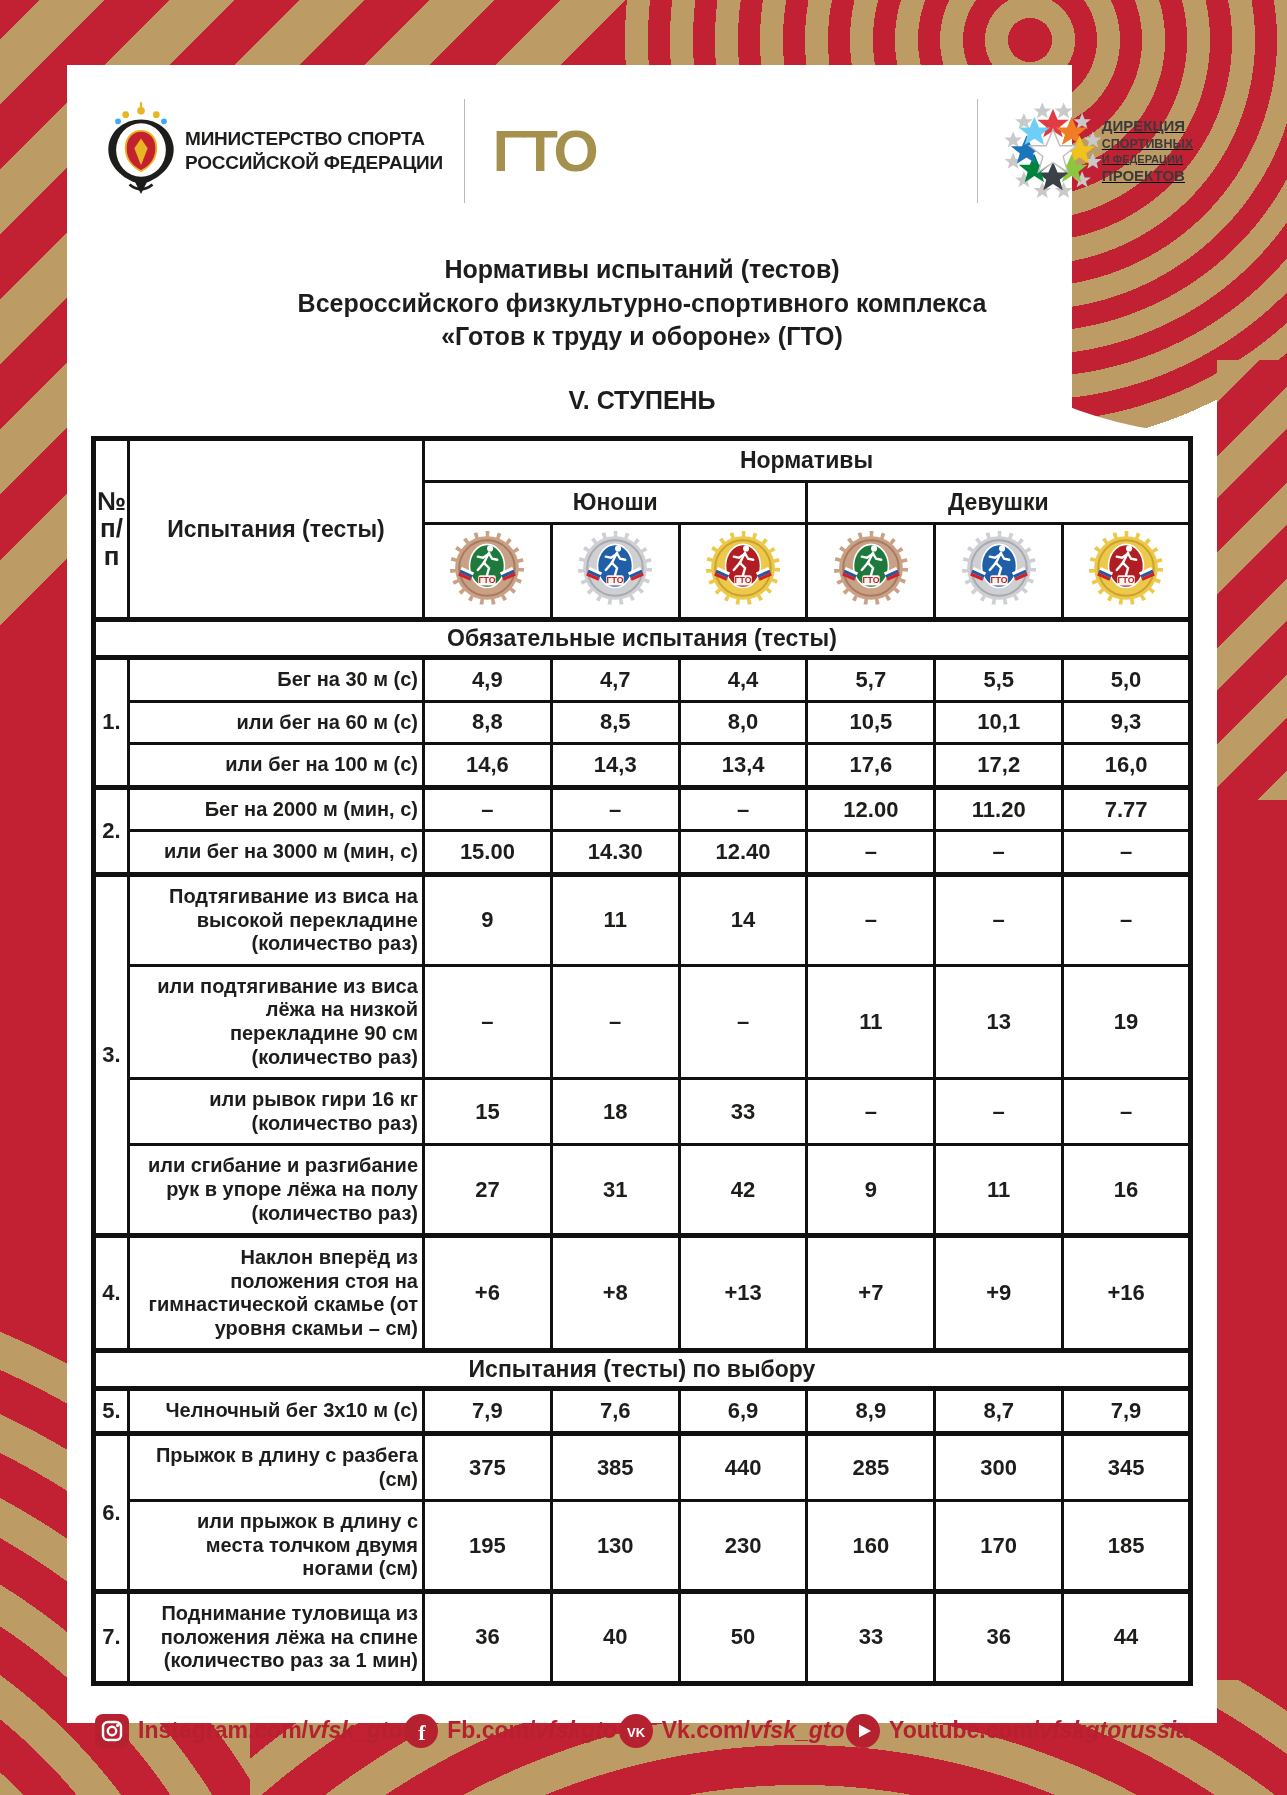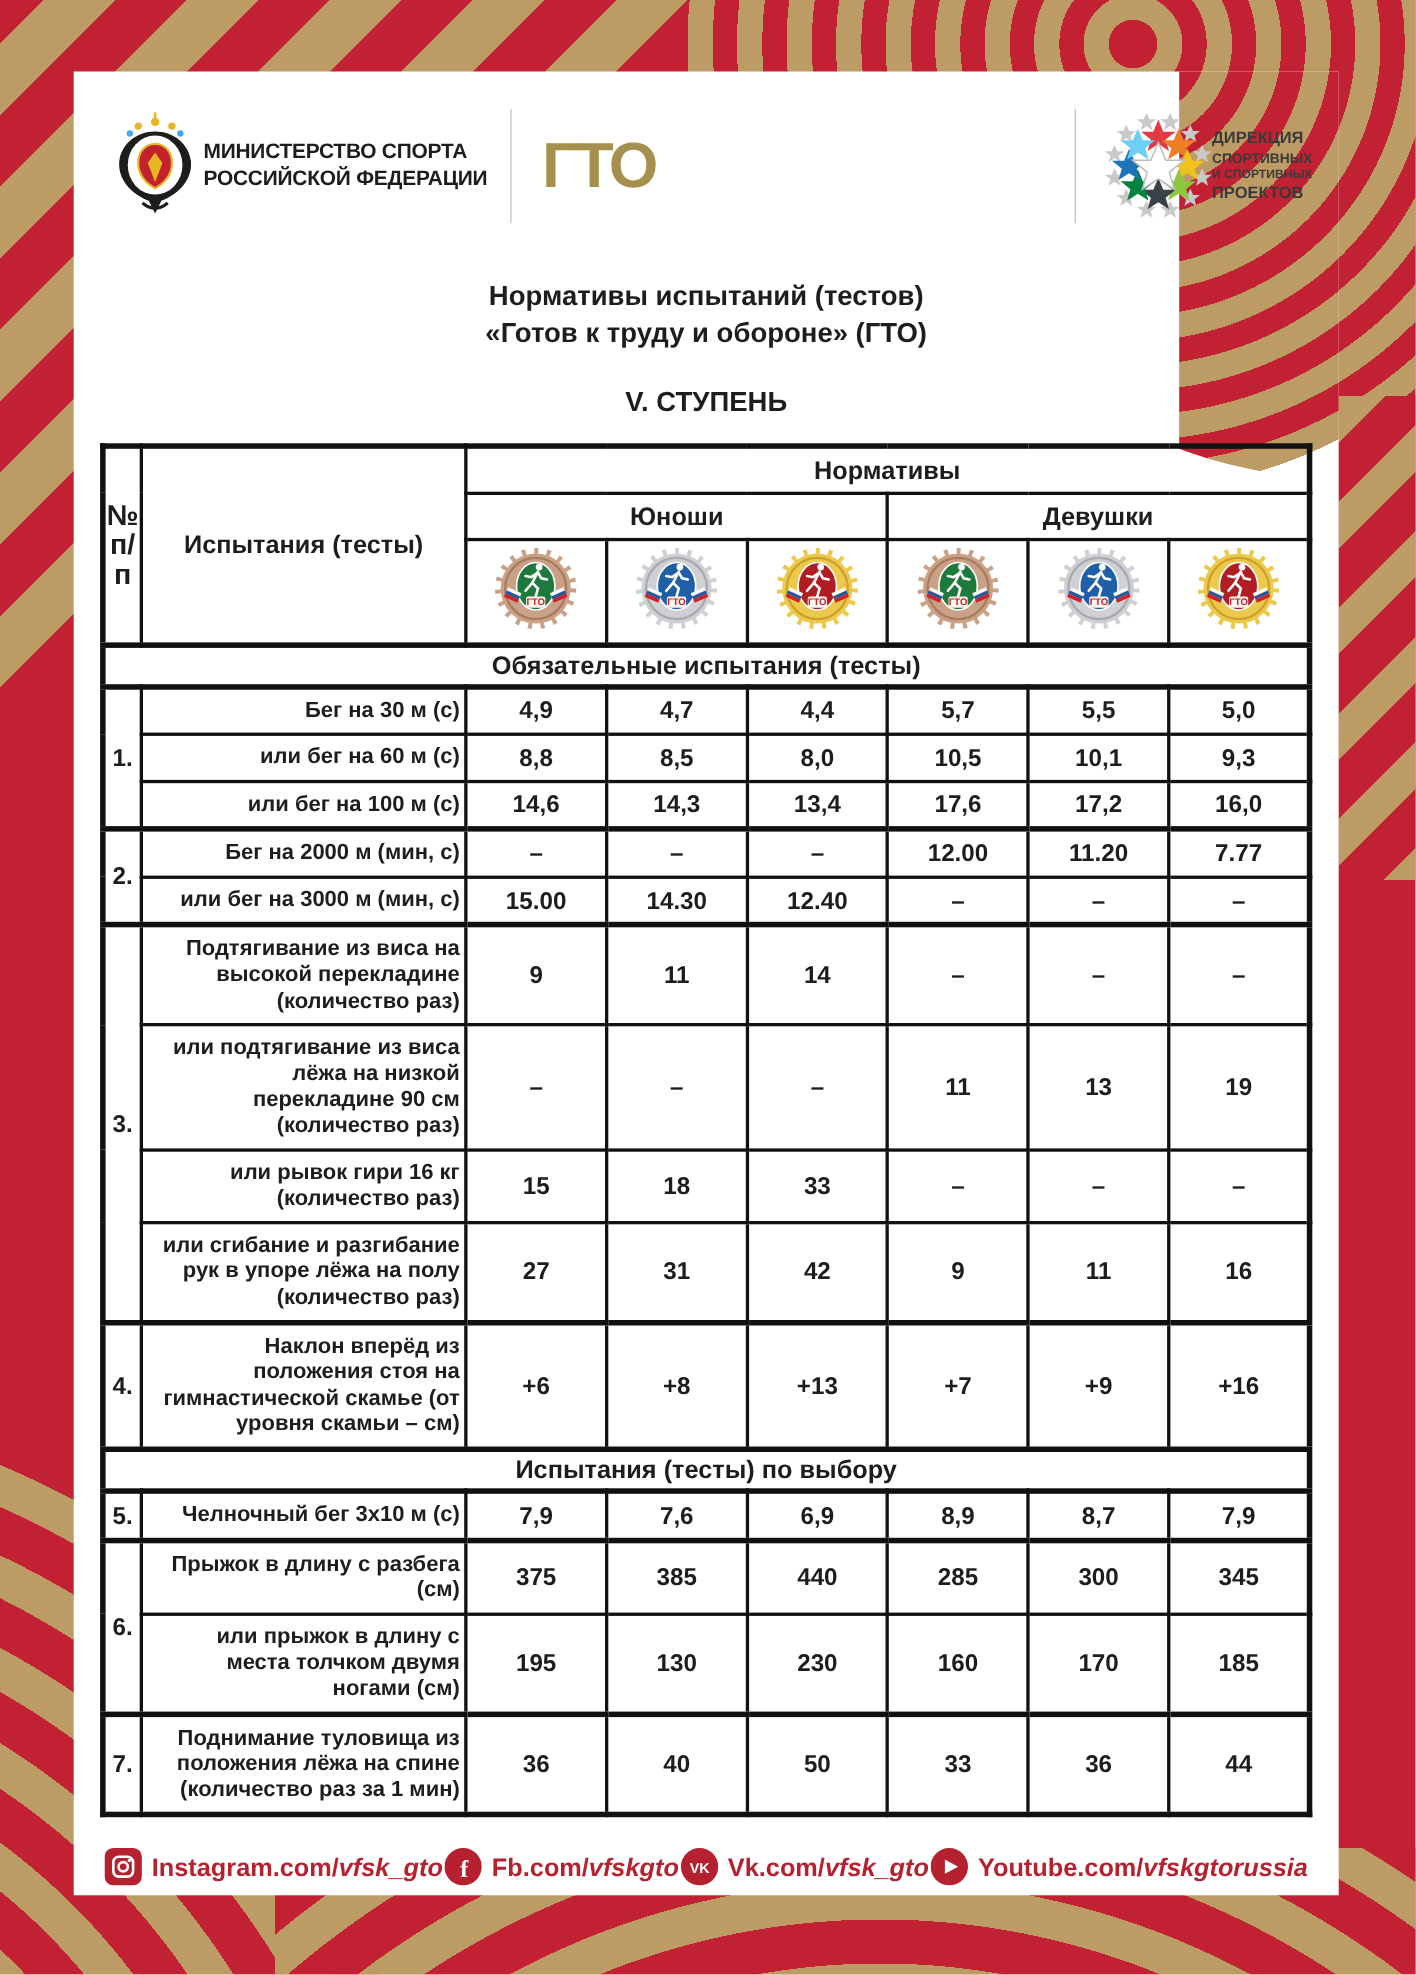--- a/index.html
+++ b/index.html
@@ -43,21 +43,21 @@
 
   
   .logos{display:flex;align-items:center;height:116px;margin-top:4px;}
   .logo-block{display:flex;align-items:center;}
   .ministry{width:368px;padding-left:6px;}
   .ministry-text{font-weight:bold;font-size:19px;line-height:1.25;color:#1d1d1b;letter-spacing:-.2px;}
   .vdiv{width:1px;height:104px;background:#b9b9b9;}
   .gto-block{gap:16px;width:486px;padding-left:28px;}
   .gto-word{font-size:58px;font-weight:bold;color:#A6904E;letter-spacing:-3px;line-height:1;}
   .gto-text{font-weight:bold;font-size:19px;line-height:1.28;color:#A6904E;}
-  .dir-block{gap:0;padding-left:26px;}
+  .dir-block{gap:0;padding-left:26px;text-decoration:underline;}
   .dir-text{font-weight:bold;color:#3a3a3a;line-height:1.3;}
   .dir-l1,.dir-l4{font-size:15px;}
   .dir-l2{font-size:12.5px;}
   .dir-l3{font-size:11px;}
 
   
   .doc-title{margin-top:44px;text-align:center;font-weight:bold;font-size:25px;line-height:1.34;color:#1d1d1b;}
   .stage{margin-top:30px;text-align:center;font-weight:bold;font-size:25px;line-height:1.3;color:#1d1d1b;}
 
   
@@ -146,28 +146,29 @@
             <use href="#st" transform="translate(69 69) scale(1.6)" fill="#8dc63f"></use>
             <use href="#st" transform="translate(50 77) scale(1.6)" fill="#3a4147"></use>
             <use href="#st" transform="translate(31 69) scale(1.6)" fill="#00843d"></use>
             <use href="#st" transform="translate(23 50) scale(1.6)" fill="#1b75bb"></use>
             <use href="#st" transform="translate(31 31) scale(1.6)" fill="#6dcff6"></use>
             <use href="#st" transform="translate(50 52) scale(2.4)" fill="#ffffff" stroke="#bdbdbd" stroke-width=".6"></use>
           </svg>
           <div class="dir-text">
             <div class="dir-l1">ДИРЕКЦИЯ</div>
             <div class="dir-l2">СПОРТИВНЫХ</div>
-            <div class="dir-l3">И СПОРТИВНЫХ</div>
+            <div class="dir-l3">И ФЕДЕРАЦИИ</div>
             <div class="dir-l4">ПРОЕКТОВ</div>
           </div>
         </div>
       </div>
 
       <div class="doc-title">
         <div>Нормативы испытаний (тестов)</div>
+        <div>Всероссийского физкультурно-спортивного комплекса</div>
         <div>«Готов к труду и обороне» (ГТО)</div>
       </div>
       <div class="stage">
         <div>V. СТУПЕНЬ</div>
       </div>
 
       <table id="norm-table">
           <colgroup>
             <col class="c-num">
             <col class="c-test">

